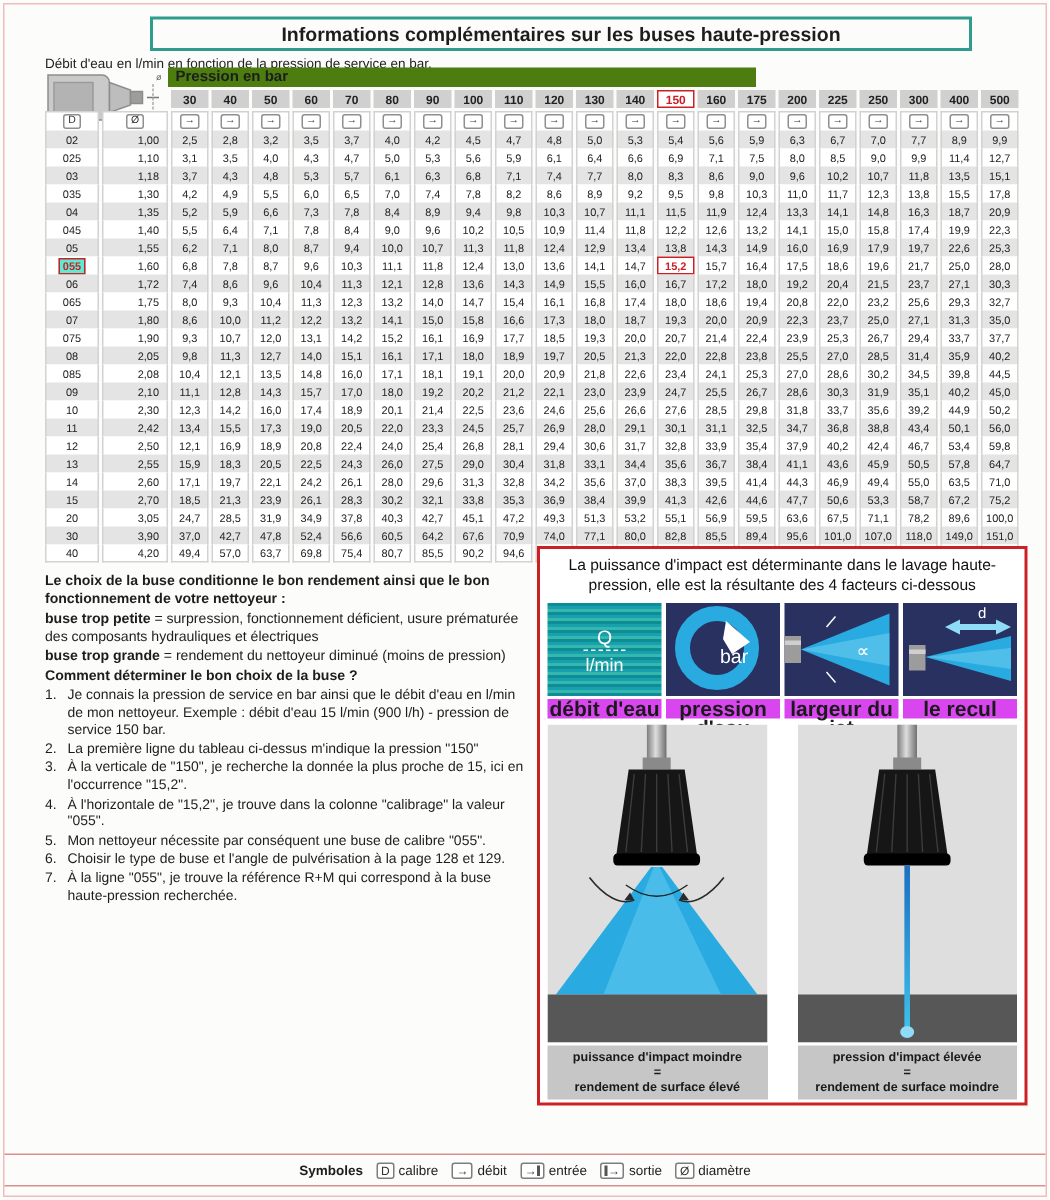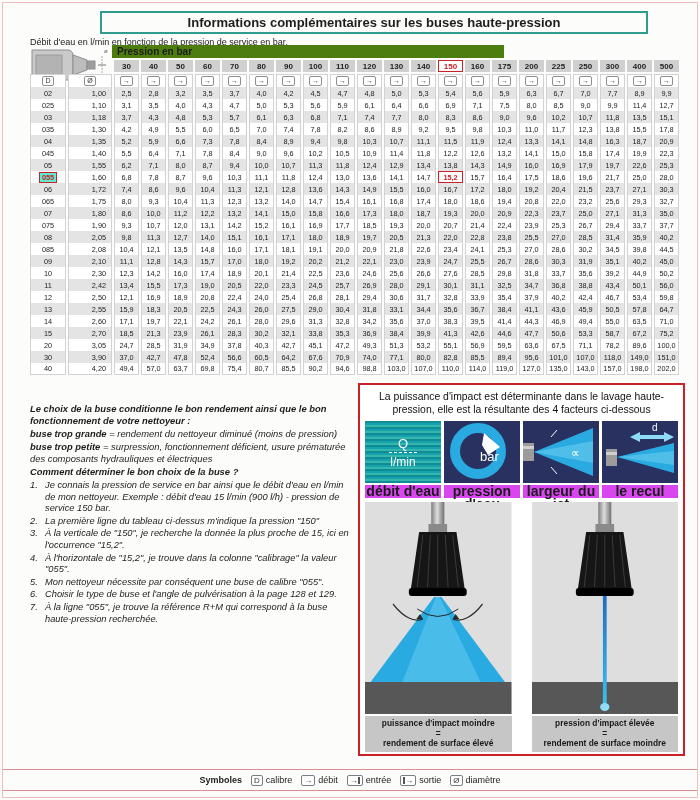--- a/index.html
+++ b/index.html
@@ -53,30 +53,30 @@
     display:flex; align-items:center; justify-content:center;
     border-left:1px solid #d2d2d2; border-right:1px solid #d2d2d2;
   }
   .cell.shade { background:#e4e4e4; }
   .cell.lastrow { border-bottom:1px solid #d2d2d2; }
   .cell.diam { justify-content:flex-end; padding-right:5px; }
   .redbox { border:1px solid #cc2027; color:#cc2027; font-weight:bold; padding:0 2px; background:#5eead4; }
   .cell-hl { border:1px solid #cc2027; color:#cc2027; font-weight:bold; background:#fff; }
 
   
-  .left-text { position:absolute; left:30px; top:403px; width:324px;font-style:italic; }
+  .left-text { position:absolute; left:30px; top:381px; width:324px; }
   .left-text p { font-size:9.4px; line-height:12px; margin-bottom:1px; }
   .left-text .b { font-weight:bold; }
   .how-list { margin-top:2px; }
   .li { display:flex; font-size:9.3px; line-height:11.6px; margin-bottom:1px; }
   .li .num { width:15px; flex:none; }
 
   
   .impact-panel {
-    position:absolute; left:358px; top:383px; width:327px; height:373px;
+    position:absolute; left:358px; top:364px; width:327px; height:373px;
     border:2px solid #cc2027; background:#fff;
   }
   .impact-header { font-size:10.4px; line-height:13px; text-align:center; padding:5px 10px 4px; color:#111; }
   .tiles-row { display:flex; gap:3px; margin:1px 5px 0; }
   .tile { flex:1; display:flex; flex-direction:column; }
   .tile-icon { height:62px; position:relative; overflow:hidden; background:#28315f; }
   .tile-label {
     margin-top:2px; background:#d946ef; font-weight:bold; font-size:14px;
     text-align:center; height:13px; line-height:13px; color:#1a1a1a;
   }
@@ -775,22 +775,22 @@
     <div class="cell lastrow">135,0</div>
     <div class="cell lastrow">143,0</div>
     <div class="cell lastrow">157,0</div>
     <div class="cell lastrow">198,0</div>
     <div class="cell lastrow">202,0</div>
   </div>
 
 <div class="left-text">
   <div>
       <p><span class="b">Le choix de la buse conditionne le bon rendement ainsi que le bon fonctionnement de votre nettoyeur :</span></p>
+      <p><span class="b">buse trop petite</span><span> = surpression, fonctionnement déficient, usure prématurée des composants hydrauliques et électriques</span></p>
       <p><span class="b">buse trop grande</span><span> = rendement du nettoyeur diminué (moins de pression)</span></p>
-      <p><span class="b">buse trop petite</span><span> = surpression, fonctionnement déficient, usure prématurée des composants hydrauliques et électriques</span></p>
       <p><span class="b">Comment déterminer le bon choix de la buse ?</span></p>
     </div>
   <div class="how-list">
       <div class="li">
         <div class="num">1.</div>
         <div class="txt">Je connais la pression de service en bar ainsi que le débit d'eau en l/min de mon nettoyeur. Exemple : débit d'eau 15 l/min (900 l/h) - pression de service 150 bar.</div>
       </div>
       <div class="li">
         <div class="num">2.</div>
         <div class="txt">La première ligne du tableau ci-dessus m'indique la pression "150"</div>

